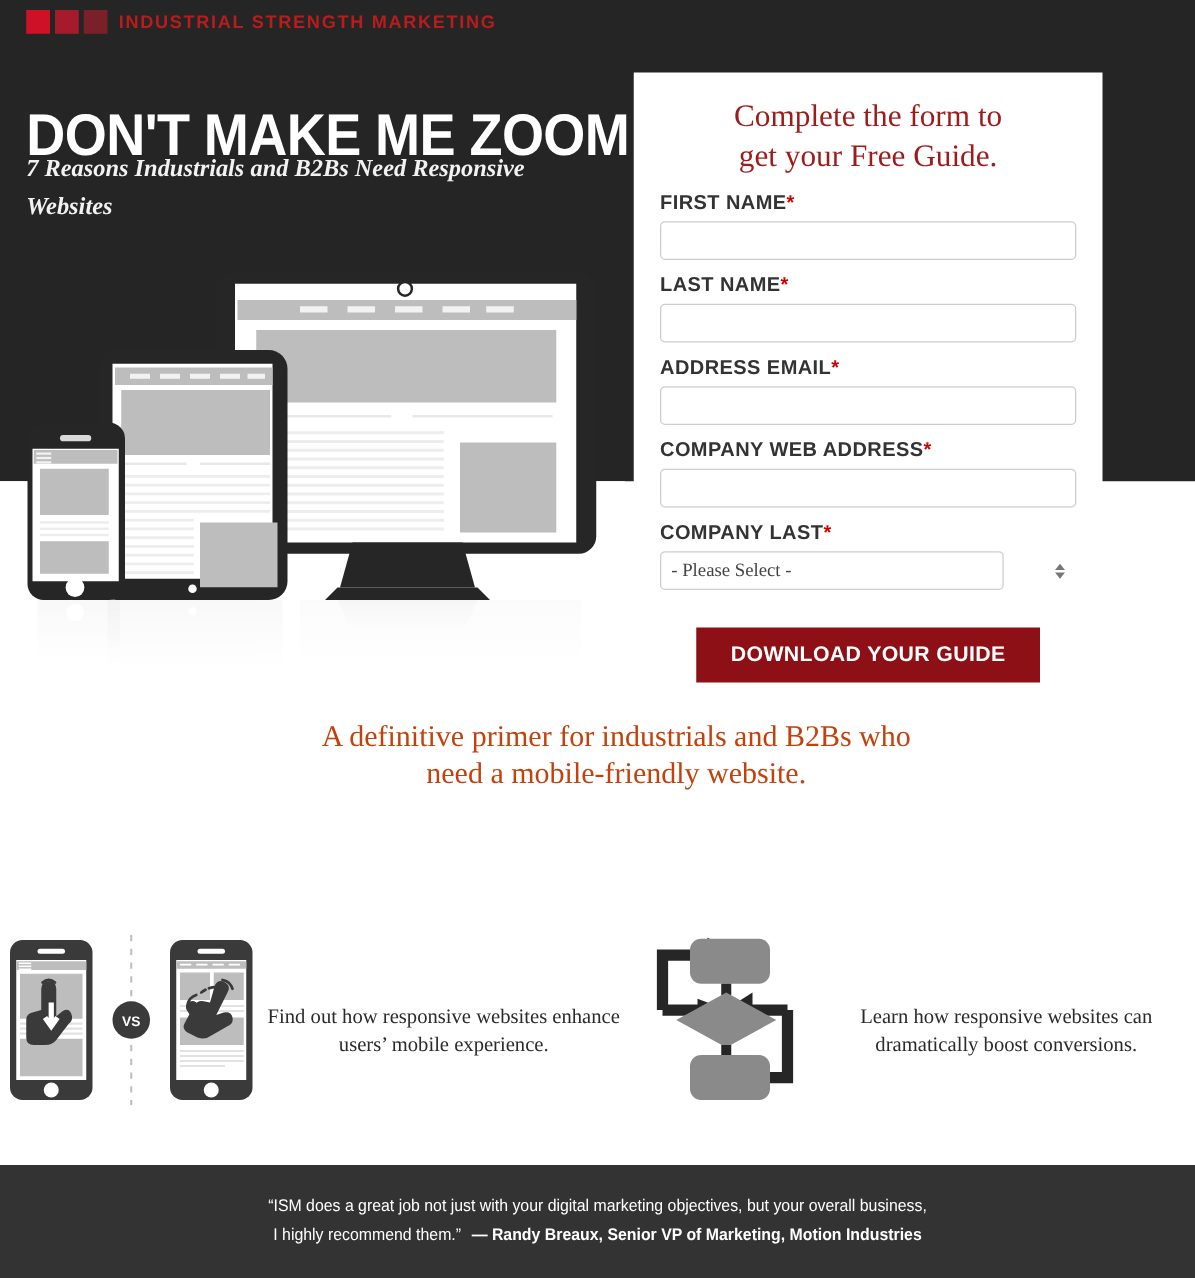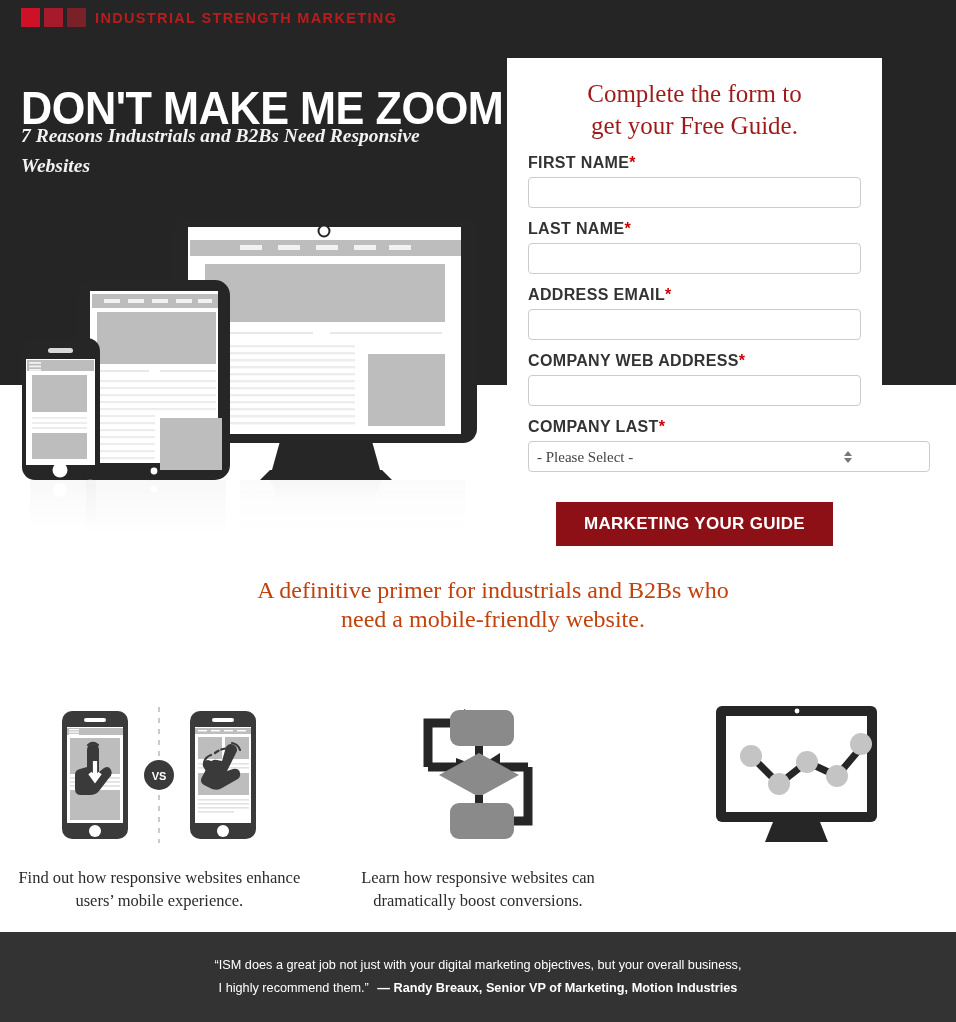--- a/index.html
+++ b/index.html
@@ -113,21 +113,21 @@
     background: #ffffff;
     font-family: "Liberation Sans", sans-serif;
     font-size: 13px;
     color: #333;
     padding: 0 8px;
     outline: none;
   }
   .select-wrap { position: relative; width: 333px; }
   .field select {
     display: block;
-    width: 402px; height: 31px;
+    width: 275px; height: 31px;
     border: 1px solid #cccccc;
     border-radius: 4px;
     background: #ffffff;
     font-family: "Liberation Serif", serif;
     font-size: 15px;
     color: #444444;
     padding: 0 24px 0 8px;
     outline: none;
     -webkit-appearance: none;
     -moz-appearance: none;
@@ -177,21 +177,21 @@
 
   
   .features {
     position: absolute; left: 0; top: 700px;
     width: 956px; height: 232px;
     display: flex;
     z-index: 3;
   }
   .feature {
     flex: 1 1 33.333%;
-    display: flex; flex-direction: column;
+    display: flex; 
     align-items: center;
   }
   .feature-art {
     height: 150px;
     display: flex; align-items: center; justify-content: center;
   }
   .feature-caption {
     margin-top: 16px;
     width: 290px;
     text-align: center;
@@ -409,21 +409,21 @@
           <option>- Please Select -</option>
         </select>
         <span class="select-arrows">
           <span class="arr-up"></span>
           <span class="arr-dn"></span>
         </span>
       </div>
     </div>
 
     <div class="submit-wrap">
-      <button class="submit-btn">MARKETING YOUR GUIDE</button>
+      <button class="submit-btn">DOWNLOAD YOUR GUIDE</button>
     </div>
   </div>
 </div>
 
 <div class="tagline">A definitive primer for industrials and B2Bs who need a mobile-friendly website.</div>
 
 <div class="features">
 
   <div class="feature">
     <div class="feature-art">

